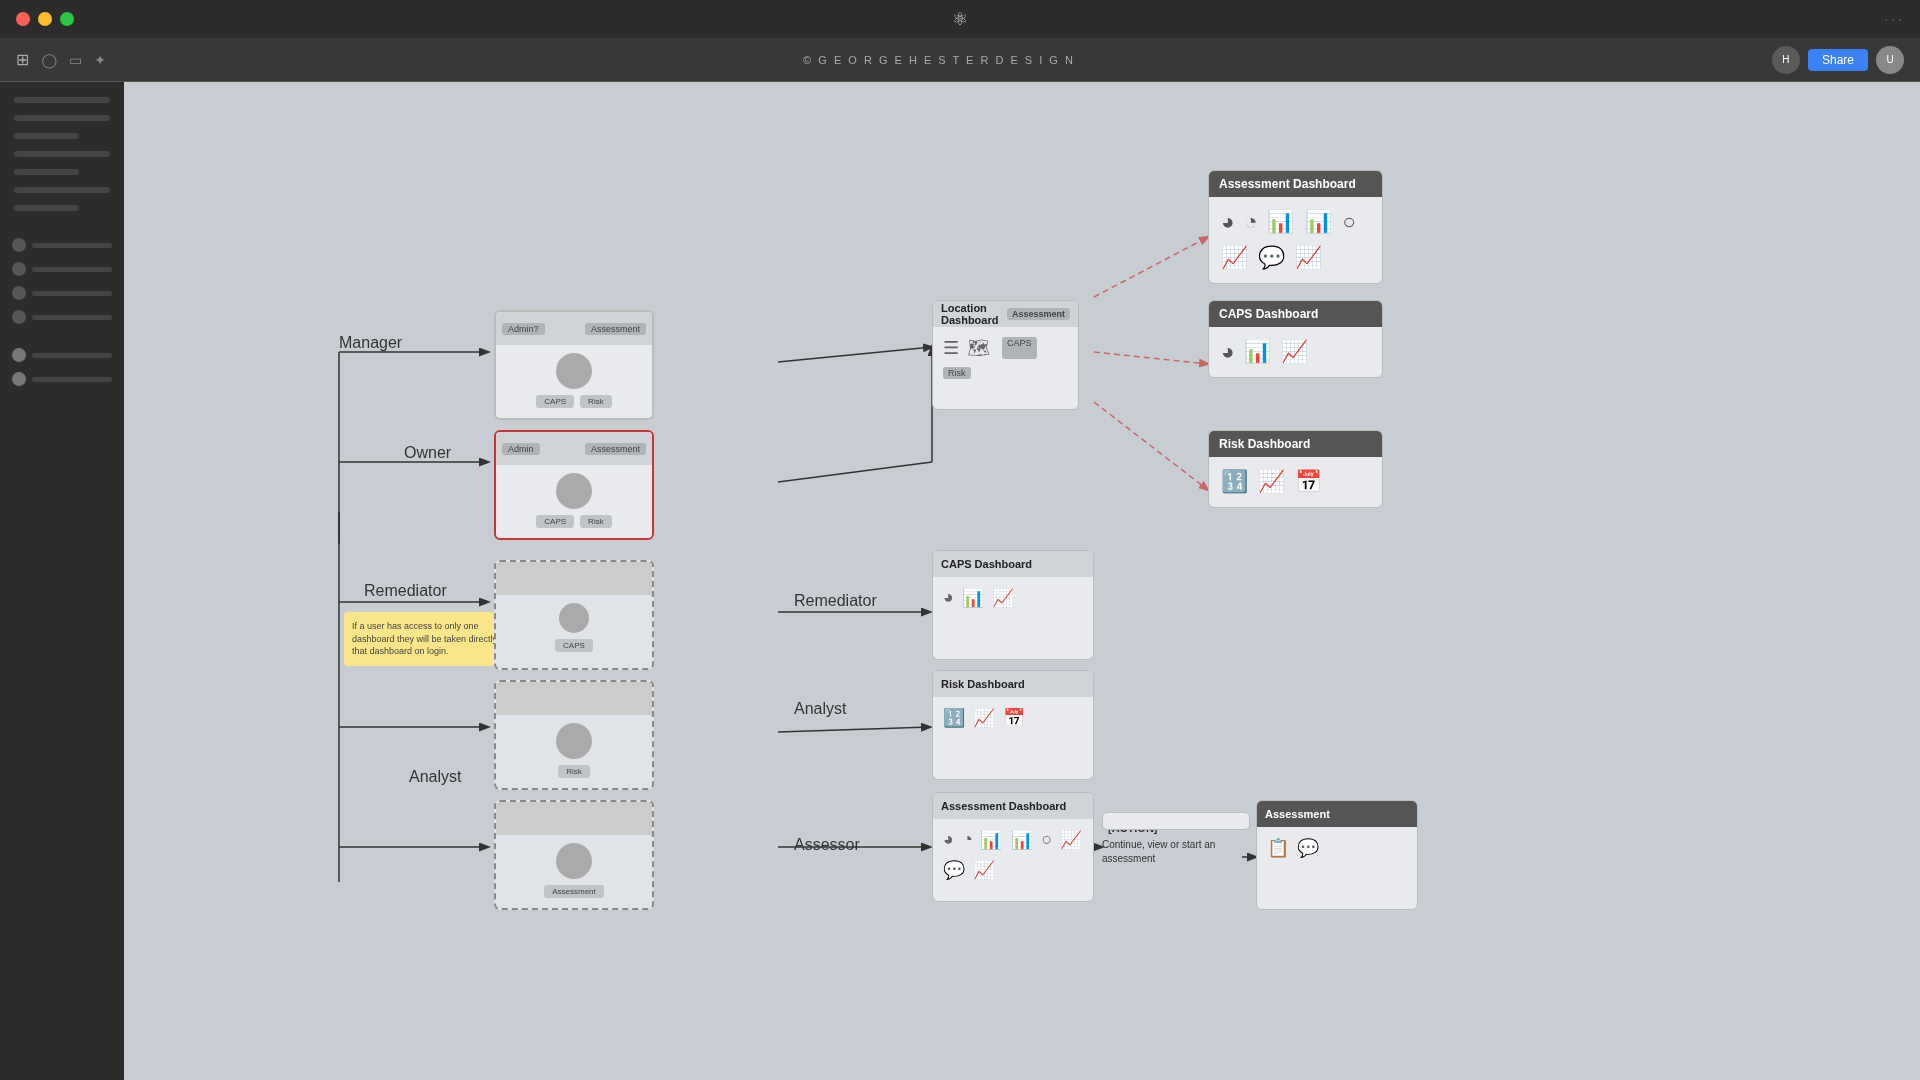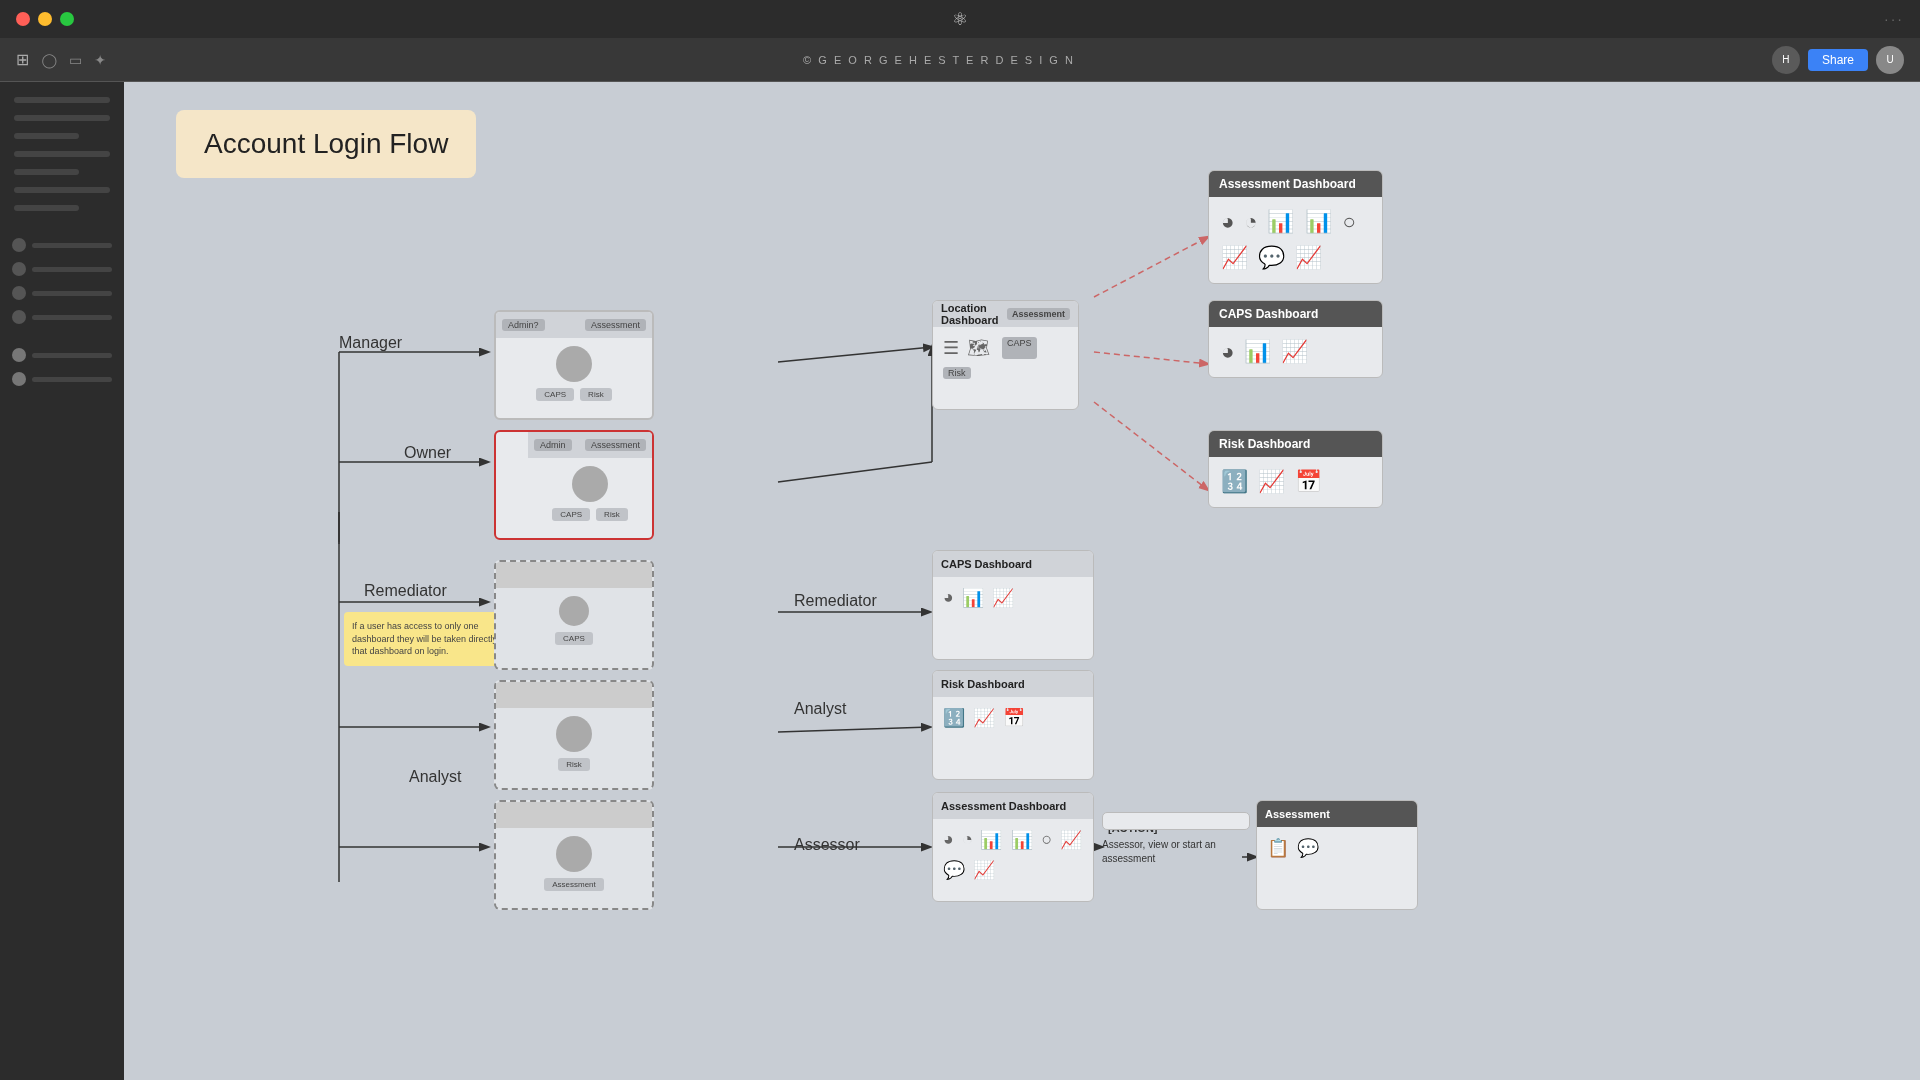--- a/index.html
+++ b/index.html
@@ -80,26 +80,26 @@
       width: 180px; background: #f9e68a; border-radius: 4px;
       padding: 8px; font-size: 9px; color: #444; line-height: 1.4;
     }
 
     
     .screen-box {
       position: absolute;
       background: #e8eaed; border-radius: 6px; border: 2px solid #bbb;
       overflow: hidden;
     }
-    .screen-box.selected { border: 2px solid #cc3333; padding-left: 32px; }
+    .screen-box.selected { border: 2px solid #cc3333; }
     .screen-box.dashed { border: 2px dashed #888; background: #e0e3e7; }
     .screen-header {
       background: #d0d3d8; padding: 4px 6px;
       display: flex; align-items: center; justify-content: space-between;
-      height: 26px;
+      height: 33px;
     }
     .screen-tag {
       background: #b0b3b8; border-radius: 3px; padding: 1px 6px; font-size: 9px; color: #444;
     }
     .screen-body {
       padding: 8px; display: flex; flex-direction: column; align-items: center; gap: 6px;
     }
     .screen-circle { width: 36px; height: 36px; border-radius: 50%; background: #aaa; }
     .screen-circle-sm { width: 30px; height: 30px; border-radius: 50%; background: #aaa; }
     .screen-btns { display: flex; gap: 6px; }
@@ -238,38 +238,35 @@
 
       <line x1="654" y1="650" x2="806" y2="645" stroke="#333" stroke-width="1.5" marker-end="url(#arrow)"></line>
 
       <line x1="654" y1="765" x2="806" y2="765" stroke="#333" stroke-width="1.5" marker-end="url(#arrow)"></line>
 
       <line x1="970" y1="765" x2="978" y2="765" stroke="#333" stroke-width="1.5" marker-end="url(#arrow)"></line>
 
       <line x1="1118" y1="775" x2="1132" y2="775" stroke="#333" stroke-width="1.5" marker-end="url(#arrow)"></line>
     </svg>
 
-    <div class="title-label">
-      <span>Account Login Flow</span>
-    </div>
 
 
     <div class="note-box">
       <span>If a user has access to only one dashboard they will be taken directly to that dashboard on login.</span>
     </div>
 
     <div class="arrow-label" style="top:252px; left:215px;">Manager</div>
     <div class="arrow-label" style="top:362px; left:280px;">Owner</div>
     <div class="arrow-label" style="top:500px; left:240px;">Remediator</div>
     <div class="arrow-label" style="top:510px; left:670px;">Remediator</div>
     <div class="arrow-label" style="top:686px; left:285px;">Analyst</div>
     <div class="arrow-label" style="top:618px; left:670px;">Analyst</div>
     <div class="arrow-label" style="top:754px; left:670px;">Assessor</div>
     <div class="arrow-label" style="top:740px; left:984px; font-size:11px; font-weight:600;">[ACTION]</div>
-    <div class="arrow-label" style="top:756px; left:978px; font-size:10px; width:140px; line-height:1.4;">Assessor, view or start an assessment</div>
+    <div class="arrow-label" style="top:756px; left:978px; font-size:10px; width:140px; line-height:1.4;">Continue, view or start an assessment</div>
 
     <div class="screen-box" style="top:228px; left:370px; width:160px; height:110px;">
       <div class="screen-header">
         <span class="screen-tag">Admin?</span>
         <span class="screen-tag">Assessment</span>
       </div>
       <div class="screen-body">
         <div class="screen-circle"></div>
         <div class="screen-btns">
           <span class="screen-btn">CAPS</span>

